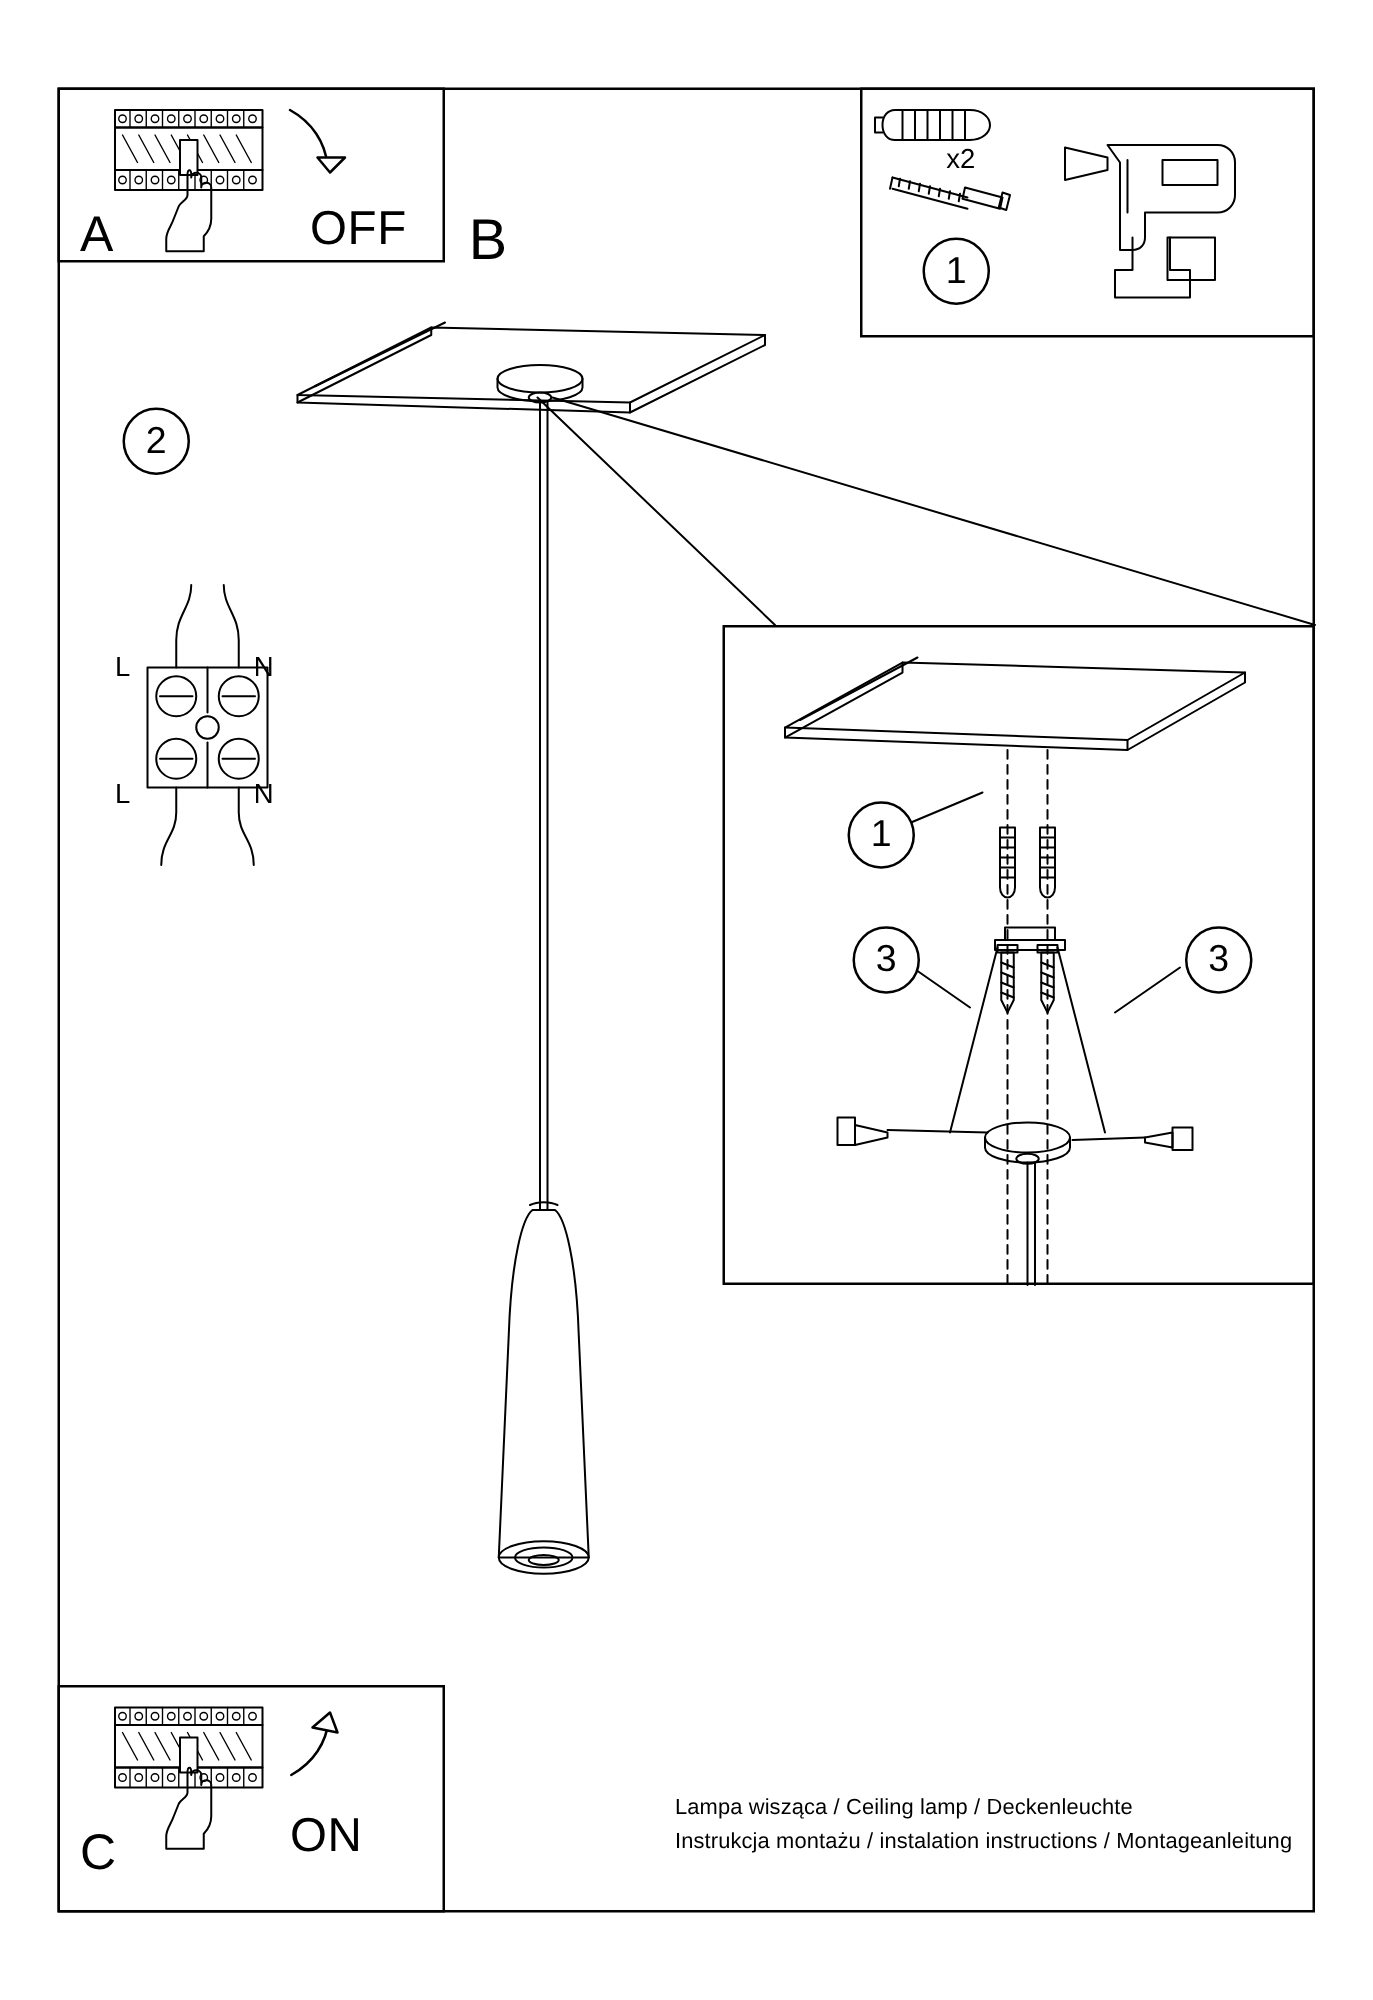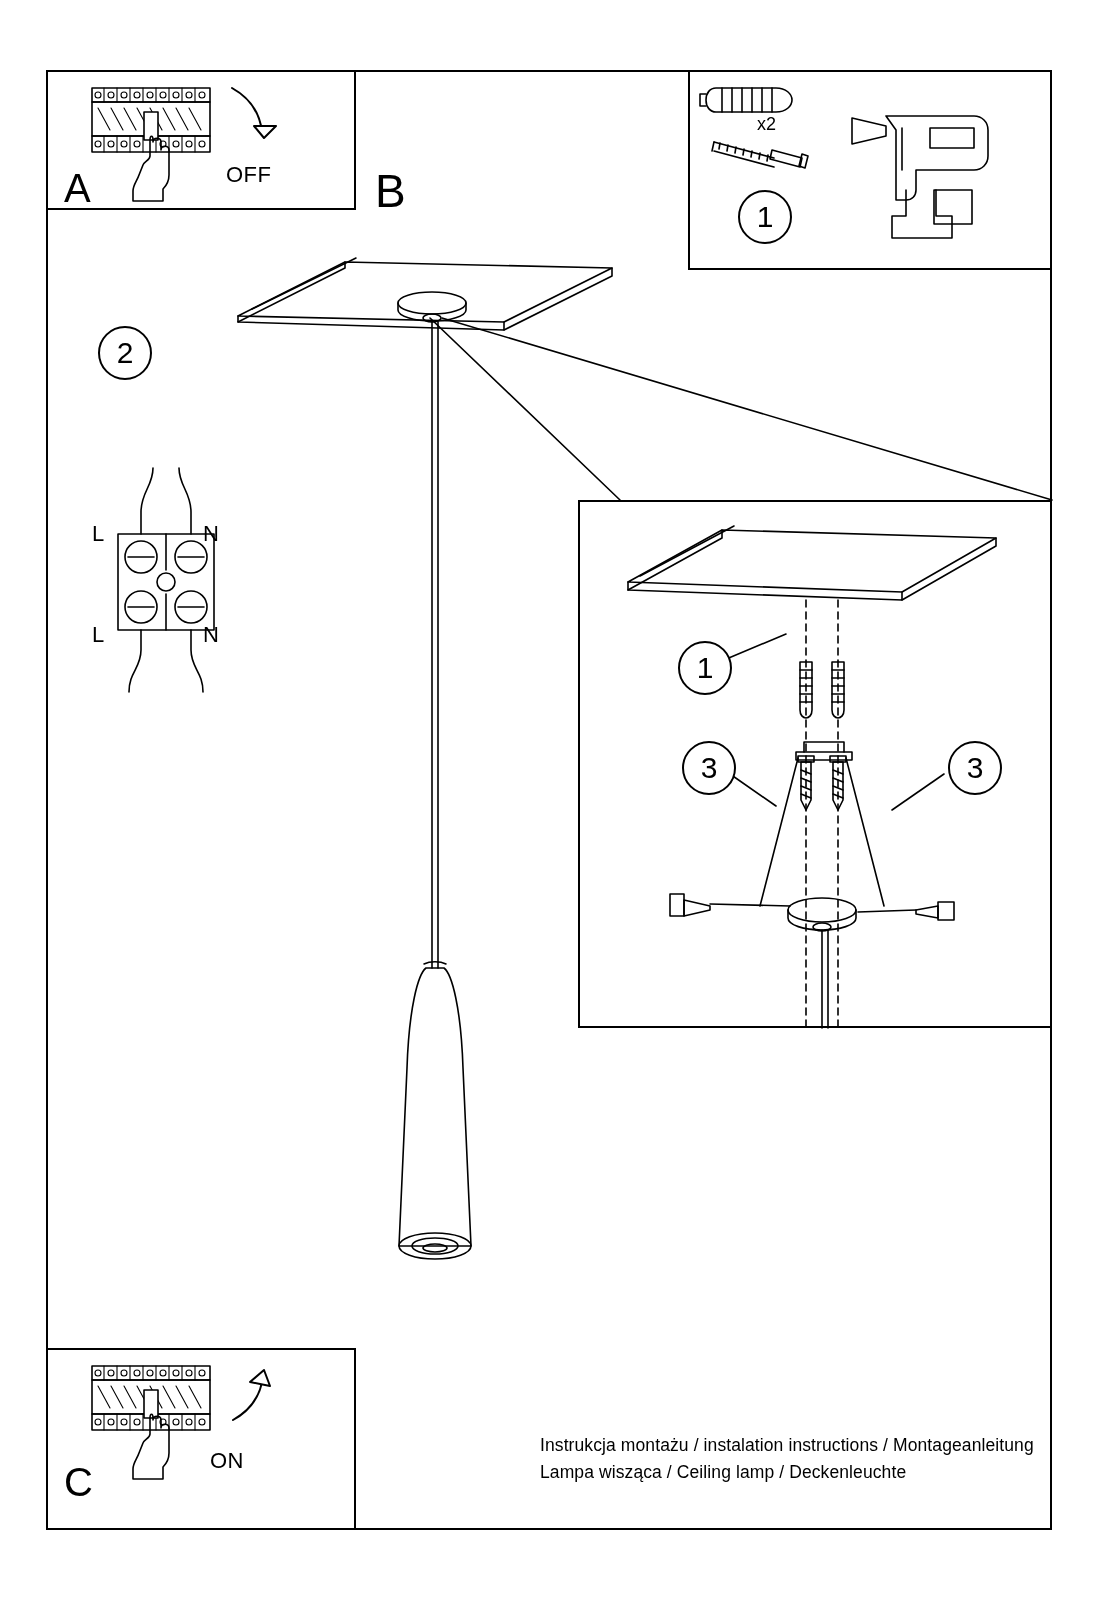--- a/index.html
+++ b/index.html
@@ -42,22 +42,23 @@
     line-height: 1;
     font-weight: 400;
     font-family: "Liberation Sans", sans-serif;
   }
   .letter-a { left: 64px;  top: 168px; }
   .letter-b { left: 375px; top: 168px; font-size: 46px; }
   .letter-c { left: 64px;  top: 1462px; }
 
   .word {
     position: absolute;
-    font-size: 22px;
+    font-size: 38px;
     letter-spacing: 0.5px;
+    margin-left: 22px;
   }
   .word-off { left: 226px; top: 162px; }
   .word-on  { left: 210px; top: 1448px; }
 
   .circnum {
     position: absolute;
     width: 54px; height: 54px;
     border: 2px solid #000;
     border-radius: 50%;
     display: flex;
@@ -69,21 +70,21 @@
   }
   .c-1-top { left: 738px; top: 190px; }
   .c-2     { left: 98px;  top: 326px; }
   .c-1-mid { left: 678px; top: 641px; }
   .c-3-l   { left: 682px; top: 741px; }
   .c-3-r   { left: 948px; top: 741px; }
 
   .x2label {
     position: absolute;
     left: 757px; top: 114px;
-    font-size: 18px;
+    font-size: 22px;
   }
 
   .termlabel {
     position: absolute;
     font-size: 22px;
   }
   .t-L1 { left: 92px;  top: 521px; }
   .t-N1 { left: 203px; top: 521px; }
   .t-L2 { left: 92px;  top: 622px; }
   .t-N2 { left: 203px; top: 622px; }
@@ -389,17 +390,17 @@
   <div class="circnum c-3-r">3</div>
 
   <div class="x2label">x2</div>
 
   <div class="termlabel t-L1">L</div>
   <div class="termlabel t-N1">N</div>
   <div class="termlabel t-L2">L</div>
   <div class="termlabel t-N2">N</div>
 
   <div class="captions">
+    <div>Lampa wisząca / Ceiling lamp / Deckenleuchte</div>
     <div>Instrukcja montażu / instalation instructions / Montageanleitung</div>
-    <div>Lampa wisząca / Ceiling lamp / Deckenleuchte</div>
   </div>
 
 </div>
 
 </body></html>

